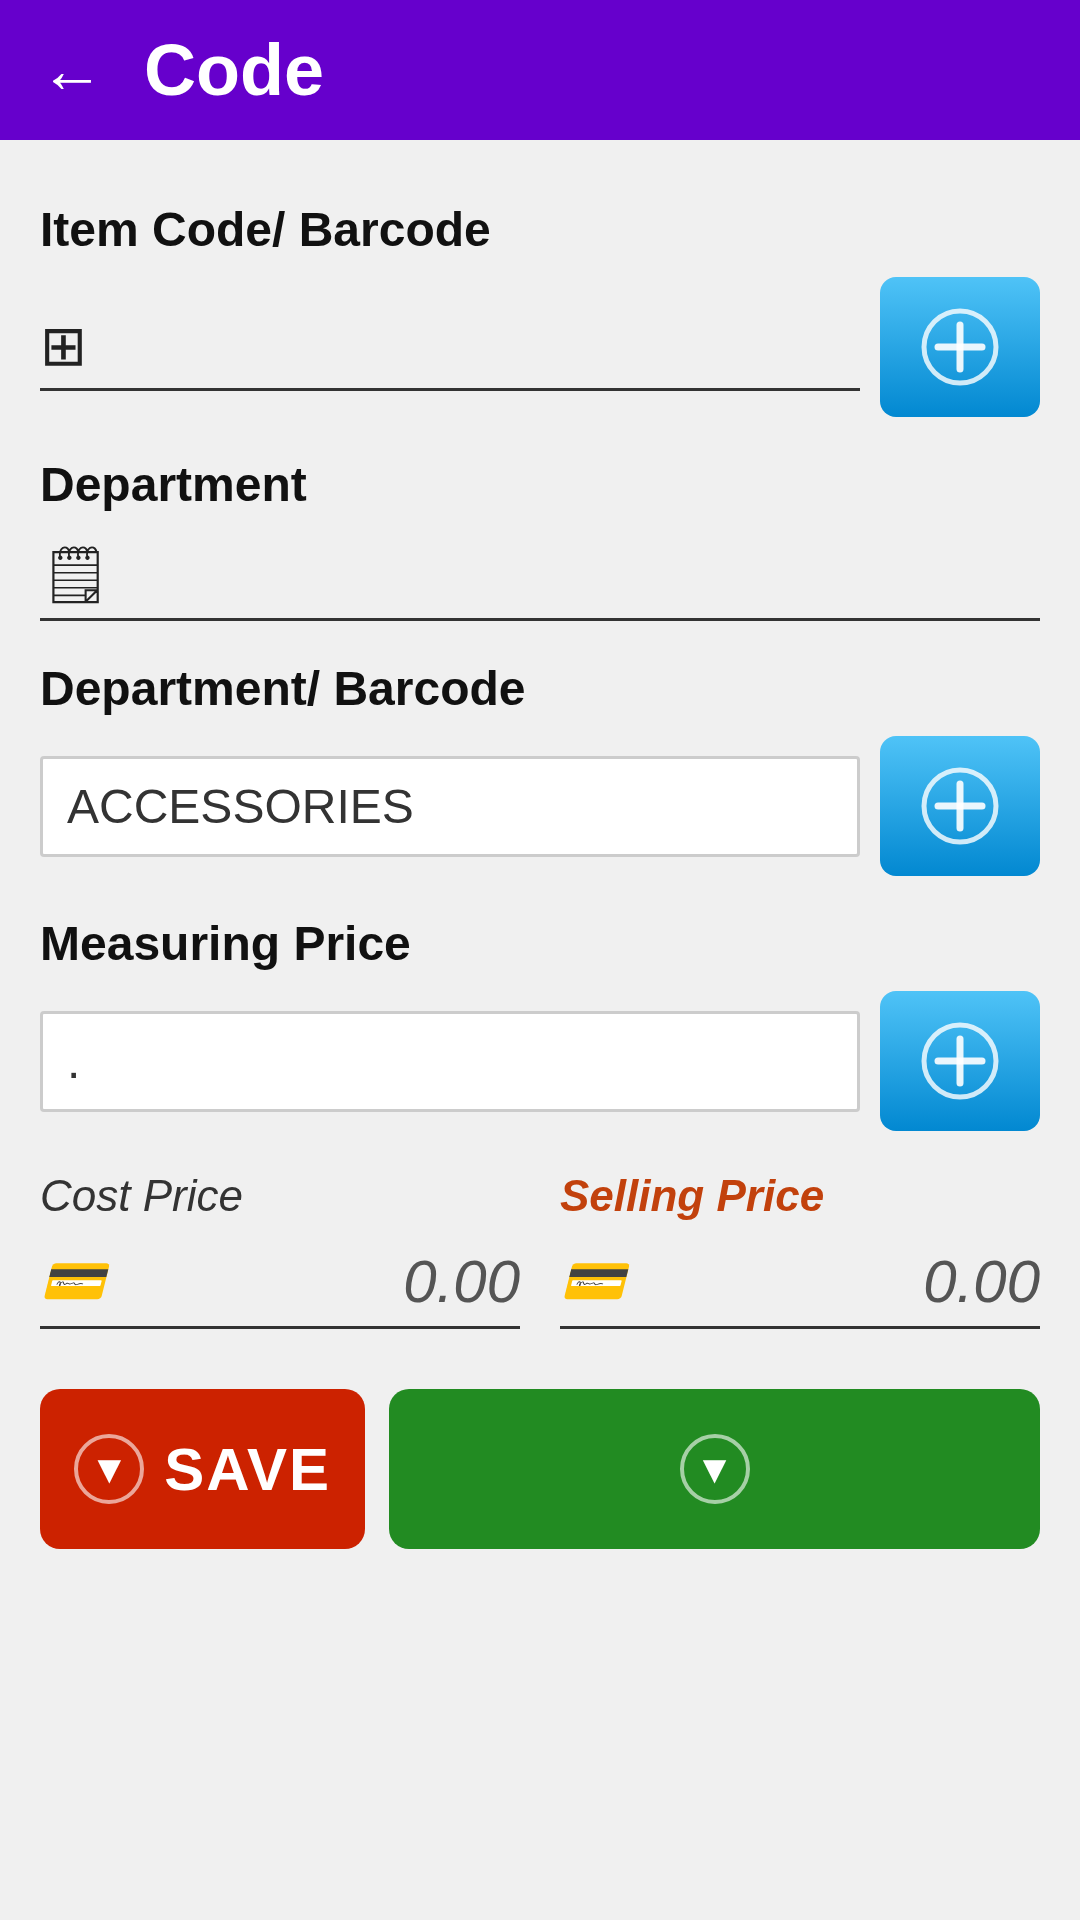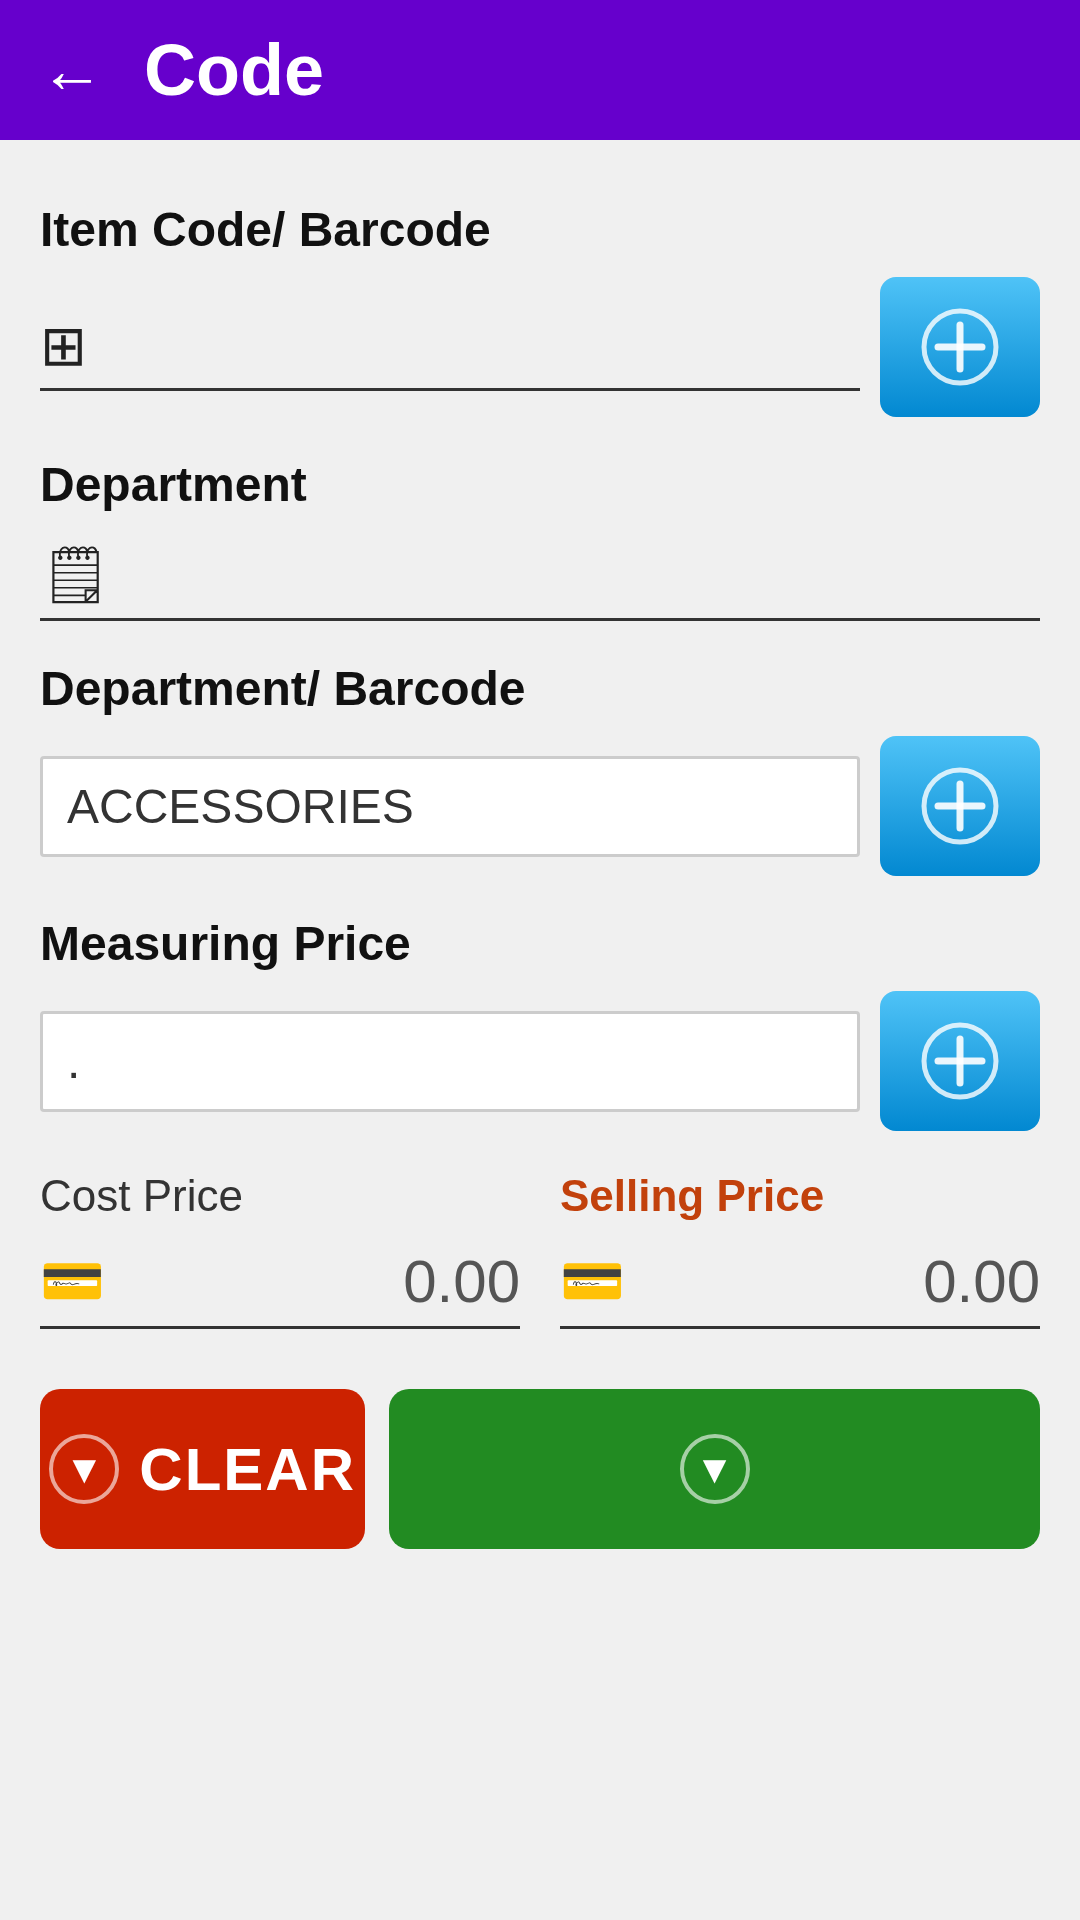--- a/index.html
+++ b/index.html
@@ -114,20 +114,21 @@
     .add-icon {
       width: 80px;
       height: 80px;
     }
 
     
     .price-row {
       display: flex;
       gap: 40px;
       margin-bottom: 60px;
+      font-style: italic;
     }
 
     .price-section {
       flex: 1;
     }
 
     .price-label {
       font-size: 44px;
       color: #333;
       margin-bottom: 16px;
@@ -315,21 +316,21 @@
         <span class="price-value">0.00</span>
       </div>
     </div>
   </div>
 
   <div class="button-row">
     <button class="btn-clear">
       <div class="btn-icon-circle">
         <span class="btn-chevron">▼</span>
       </div>
-      <span class="btn-label">CLEAR</span>
+      <span class="btn-label">SAVE</span>
     </button>
     <button class="btn-save">
       <div class="btn-icon-circle">
         <span class="btn-chevron">▼</span>
       </div>
     </button>
   </div>
 
 </div>
 

